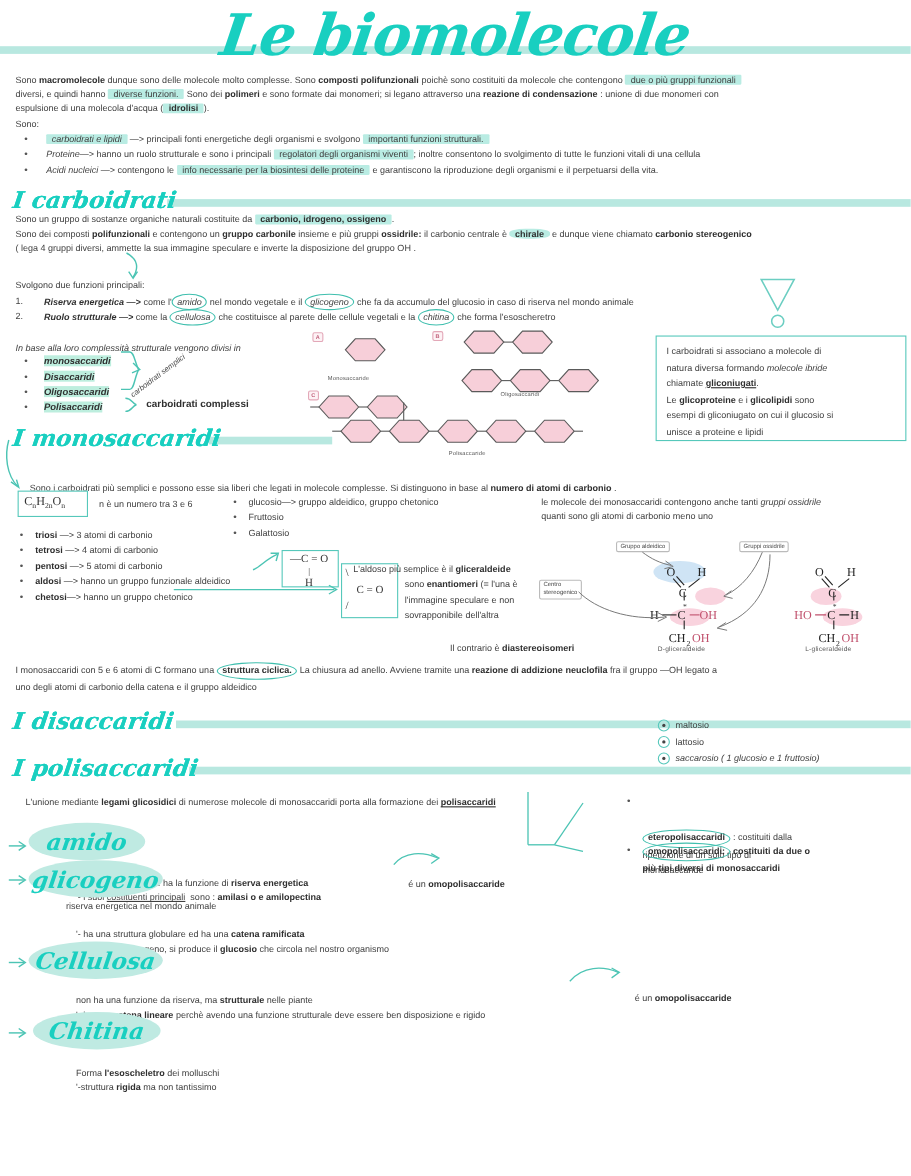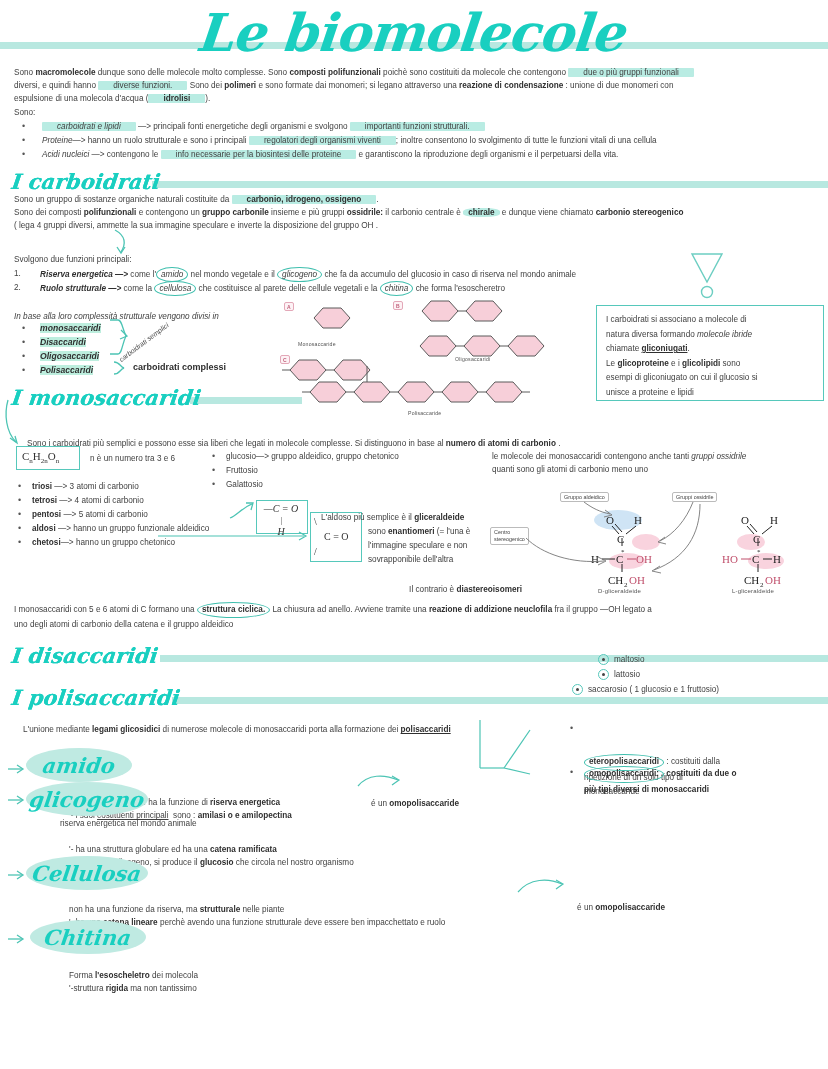--- a/index.html
+++ b/index.html
@@ -33,21 +33,21 @@
   .sec{position:absolute;height:22px;}
   .sec .bar{position:absolute;left:0;top:9px;height:7px;background:#b8e8e0;}
   .sec .label{
     position:absolute;left:0;top:-3px;
     font-family:"DejaVu Serif", serif;font-style:italic;font-weight:bold;
     font-size:21px;color:#19cfc0;transform:skewX(-8deg);white-space:nowrap;
     z-index:2;text-shadow:0 0 0 #19cfc0;
   }
 
   
-  .hl{background:#b9ece3;padding:0 15px;border-radius:1px;}
+  .hl{background:#b9ece3;padding:0 5px;border-radius:1px;}
   .hl-green{background:#bdeede;}
   .circ{
     display:inline-block;padding:0 4px;
     border:1.3px solid #3fbfae;border-radius:50%/50%;
   }
 
   
   .bul{position:absolute;font-size:9px;color:#555;line-height:13.2px;}
 
   
@@ -271,21 +271,21 @@
   <div class="t w" style="left:492px;top:450px;width:330px;line-height:13px;">
     <span>le molecole dei monosaccaridi contengono anche tanti </span><i>gruppi ossidrile</i><br>
     <span>quanti sono gli atomi di carbonio meno uno</span>
   </div>
 
   <svg class="ink" style="left:228px;top:500px;width:28px;height:22px;">
     <path d="M2,18 C8,16 14,8 24,4" stroke="#4cc4b4" stroke-width="1.3" fill="none"></path>
     <path d="M18,3 L25,3 L23,10" stroke="#4cc4b4" stroke-width="1.3" fill="none"></path>
   </svg>
   <div class="tealbox" style="left:256px;top:500px;width:50px;height:32px;"></div>
-  <div style="position:absolute;left:262px;top:503px;font-family:'Liberation Serif',serif;font-size:10px;color:#333;line-height:11px;text-align:center;width:38px;font-style:italic;">
+  <div style="position:absolute;left:262px;top:503px;font-family:'Liberation Serif',serif;font-size:10px;color:#333;line-height:11px;text-align:center;width:38px;">
     <span>—C = O</span><br>
     <span style="font-size:8px;">|</span><br>
     <span>H</span>
   </div>
 
   <div class="tealbox" style="left:310px;top:512px;width:50px;height:48px;"></div>
   <div style="position:absolute;left:314px;top:514px;font-family:'Liberation Serif',serif;font-size:10px;color:#333;line-height:15px;width:44px;">
     <span>\</span><br>
     <span style="margin-left:10px;">C = O</span><br>
     <span>/</span>
@@ -374,21 +374,21 @@
     <span>uno degli atomi di carbonio della catena e il gruppo aldeidico</span>
   </div>
 
   <div class="sec" style="left:12px;top:646px;width:816px;">
     <div class="bar" style="left:148px;width:668px;"></div>
     <div class="label">I disaccaridi</div>
   </div>
 
   <div class="t" style="left:598px;top:653px;text-align:right;"><span class="ringbul"></span><span>maltosio</span></div>
   <div class="t" style="left:598px;top:668px;"><span class="ringbul"></span><span>lattosio</span></div>
-  <div class="t" style="left:572px;top:683px;"><span class="ringbul"></span><span>saccarosio ( 1 glucosio e 1 fruttosio)</span></div>
+  <div class="t" style="left:598px;top:683px;font-style:italic;"><span class="ringbul"></span><span>saccarosio ( 1 glucosio e 1 fruttosio)</span></div>
 
   <div class="sec" style="left:12px;top:688px;width:816px;">
     <div class="bar" style="left:160px;width:656px;"></div>
     <div class="label">I polisaccaridi</div>
   </div>
   <div class="t" style="left:14px;top:710px;">
     <span>L'unione mediante </span><b>legami glicosidici</b><span> di numerose molecole di monosaccaridi porta alla formazione dei </span><b class="u">polisaccaridi</b>
   </div>
 
   <div class="bul" style="left:570px;top:722px;">•</div>
@@ -452,38 +452,38 @@
     <path d="M9,3 L15,7 L9,11" stroke="#4cc4b4" stroke-width="1.3" fill="none"></path>
   </svg>
   <div class="oval-word" style="left:26px;top:856px;width:122px;height:34px;">
     <div class="oval"></div>
     <div class="w">Cellulosa</div>
   </div>
   <div class="t" style="left:60px;top:890px;">
     <span>non ha una funzione da riserva, ma </span><b>strutturale</b><span> nelle piante</span>
   </div>
   <div class="t" style="left:60px;top:903px;">
-    <span>'- ha una </span><b>catena lineare</b><span> perchè avendo una funzione strutturale deve essere ben impacchettato e ruolo</span>
+    <span>'- ha una </span><b>catena lineare</b><span> perchè avendo una funzione strutturale deve essere ben disposizione e rigido</span>
   </div>
   <svg class="ink" style="left:516px;top:878px;width:50px;height:18px;">
     <path d="M2,14 C14,0 32,0 46,6" stroke="#4cc4b4" stroke-width="1.2" fill="none"></path>
     <path d="M40,2 L47,6 L40,11" stroke="#4cc4b4" stroke-width="1.2" fill="none"></path>
   </svg>
   <div class="t" style="left:568px;top:888px;">
     <span>é un </span><b>omopolisaccaride</b>
   </div>
 
   <svg class="ink" style="left:8px;top:932px;width:20px;height:14px;">
     <line x1="0" y1="7" x2="14" y2="7" stroke="#4cc4b4" stroke-width="1.3"></line>
     <path d="M9,3 L15,7 L9,11" stroke="#4cc4b4" stroke-width="1.3" fill="none"></path>
   </svg>
   <div class="oval-word" style="left:30px;top:920px;width:116px;height:34px;">
     <div class="oval"></div>
     <div class="w">Chitina</div>
   </div>
   <div class="t" style="left:60px;top:956px;">
-    <span>Forma </span><b>l'esoscheletro</b><span> dei molecola</span>
+    <span>Forma </span><b>l'esoscheletro</b><span> dei molluschi</span>
   </div>
   <div class="t" style="left:60px;top:969px;">
     <span>'-struttura </span><b>rigida</b><span> ma non tantissimo</span>
   </div>
 
 </div>
 
 </body></html>

